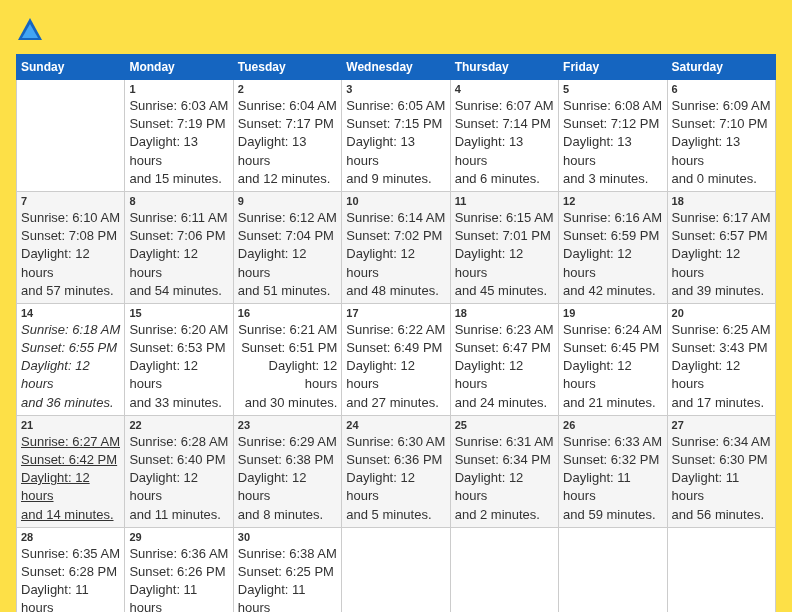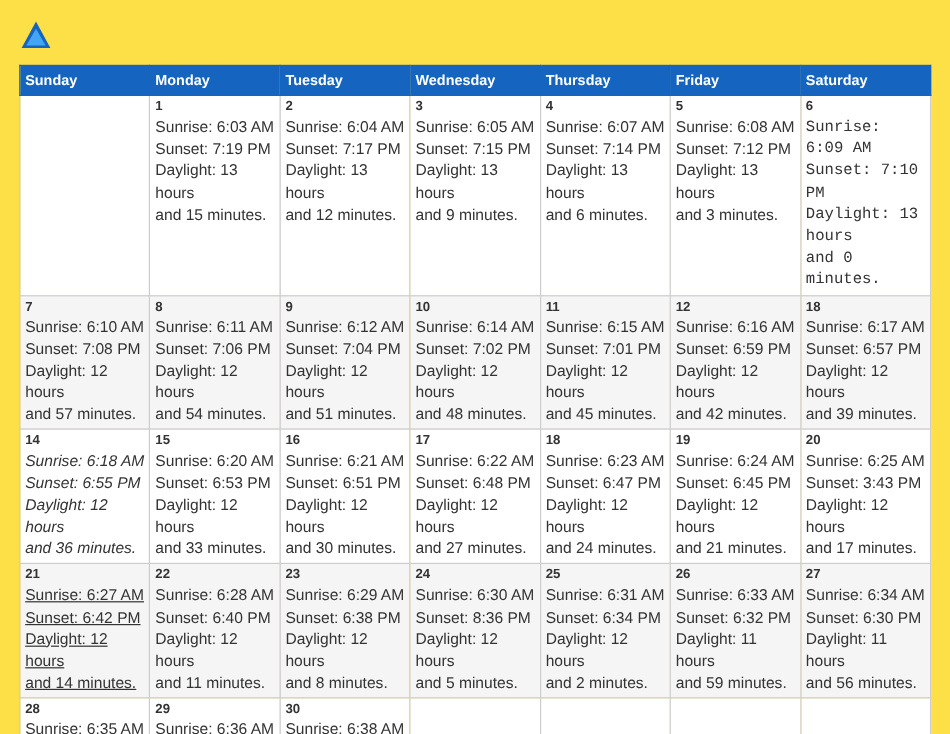--- a/index.html
+++ b/index.html
@@ -164,21 +164,21 @@
           </td>
           <td>
             <span class="day-number">5</span>
             <div class="day-info" style="white-space: pre-line;">Sunrise: 6:08 AM
 Sunset: 7:12 PM
 Daylight: 13 hours
 and 3 minutes.</div>
           </td>
           <td>
             <span class="day-number">6</span>
-            <div class="day-info" style="white-space: pre-line; font-family: Liberation Mono, monospace;">Sunrise: 6:09 AM
+            <div class="day-info" style="white-space: pre-line;">Sunrise: 6:09 AM
 Sunset: 7:10 PM
 Daylight: 13 hours
 and 0 minutes.</div>
           </td>
         </tr>
         <tr>
           <td>
             <span class="day-number">7</span>
             <div class="day-info" style="white-space: pre-line;">Sunrise: 6:10 AM
 Sunset: 7:08 PM
@@ -238,29 +238,29 @@
           </td>
           <td>
             <span class="day-number">15</span>
             <div class="day-info" style="white-space: pre-line;">Sunrise: 6:20 AM
 Sunset: 6:53 PM
 Daylight: 12 hours
 and 33 minutes.</div>
           </td>
           <td>
             <span class="day-number">16</span>
-            <div class="day-info" style="white-space: pre-line;">Sunrise: 6:21 AM
+            <div class="day-info" style="white-space: pre-line; text-align: right;">Sunrise: 6:21 AM
 Sunset: 6:51 PM
 Daylight: 12 hours
 and 30 minutes.</div>
           </td>
           <td>
             <span class="day-number">17</span>
             <div class="day-info" style="white-space: pre-line;">Sunrise: 6:22 AM
-Sunset: 6:48 PM
+Sunset: 6:49 PM
 Daylight: 12 hours
 and 27 minutes.</div>
           </td>
           <td>
             <span class="day-number">18</span>
             <div class="day-info" style="white-space: pre-line;">Sunrise: 6:23 AM
 Sunset: 6:47 PM
 Daylight: 12 hours
 and 24 minutes.</div>
           </td>
@@ -297,21 +297,21 @@
           <td>
             <span class="day-number">23</span>
             <div class="day-info" style="white-space: pre-line;">Sunrise: 6:29 AM
 Sunset: 6:38 PM
 Daylight: 12 hours
 and 8 minutes.</div>
           </td>
           <td>
             <span class="day-number">24</span>
             <div class="day-info" style="white-space: pre-line;">Sunrise: 6:30 AM
-Sunset: 8:36 PM
+Sunset: 6:36 PM
 Daylight: 12 hours
 and 5 minutes.</div>
           </td>
           <td>
             <span class="day-number">25</span>
             <div class="day-info" style="white-space: pre-line;">Sunrise: 6:31 AM
 Sunset: 6:34 PM
 Daylight: 12 hours
 and 2 minutes.</div>
           </td>

